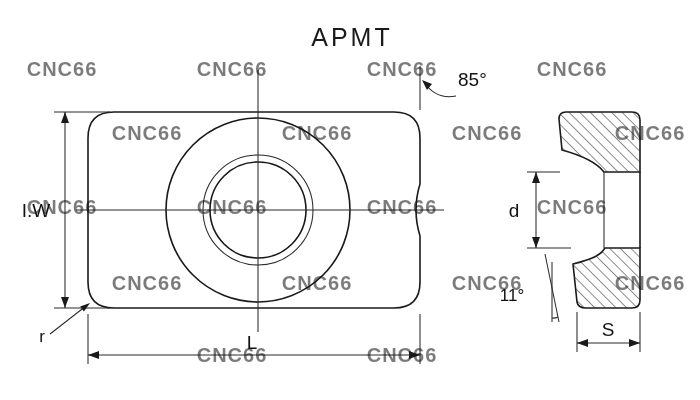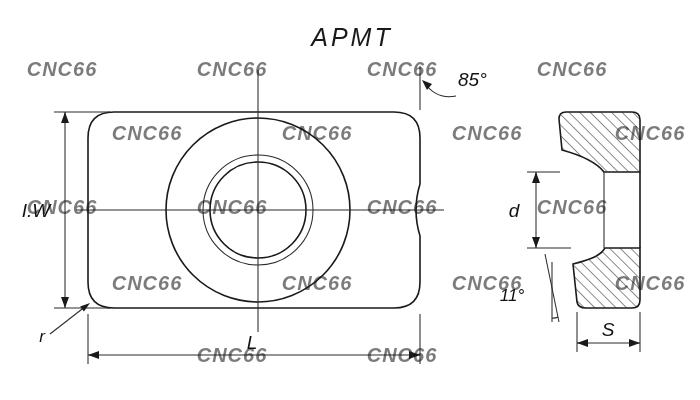--- a/index.html
+++ b/index.html
@@ -1,16 +1,16 @@
 <!DOCTYPE html>
 <html><head>
 <meta charset="utf-8">
 <style>
   html, body { margin: 0; padding: 0; background: #ffffff; }
-  .stage { width: 700px; height: 400px; position: relative; background: #ffffff; overflow: hidden; font-style: italic; }
+  .stage { width: 700px; height: 400px; position: relative; background: #ffffff; overflow: hidden; }
   svg { display: block; }
   text { font-family: "Liberation Sans", sans-serif; fill: #111111; }
   .title-text { font-size: 25px; letter-spacing: 3px; fill: #1a1a1a; }
   .dim-label { font-size: 19px; fill: #111111; }
   .dim-label-sm { font-size: 17px; fill: #111111; }
   .wm { font-size: 20px; font-weight: bold; letter-spacing: 1px; opacity: 0.55; }
   .objline { stroke: #1a1a1a; stroke-width: 1.6; fill: none; }
   .thinline { stroke: #2a2a2a; stroke-width: 1.05; fill: none; }
   .arrow { fill: #1a1a1a; stroke: none; }
 </style>

